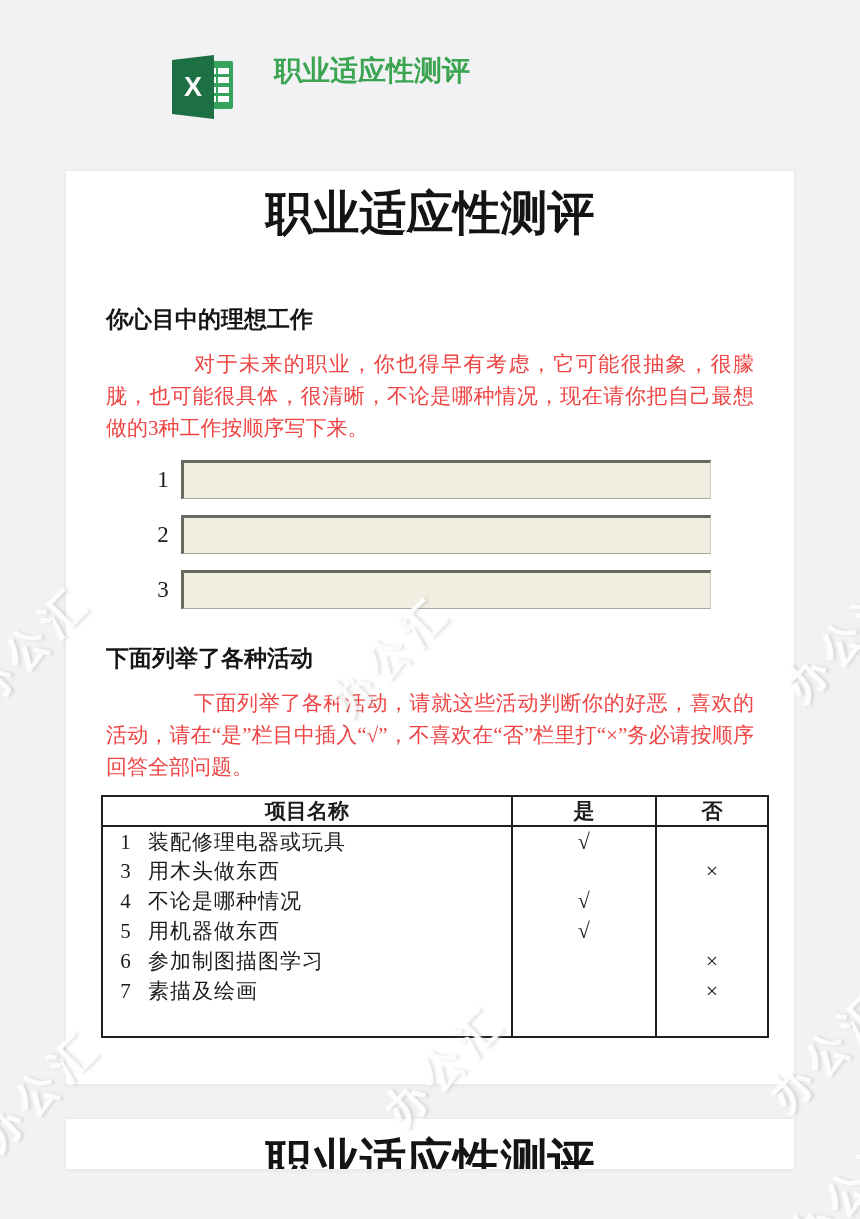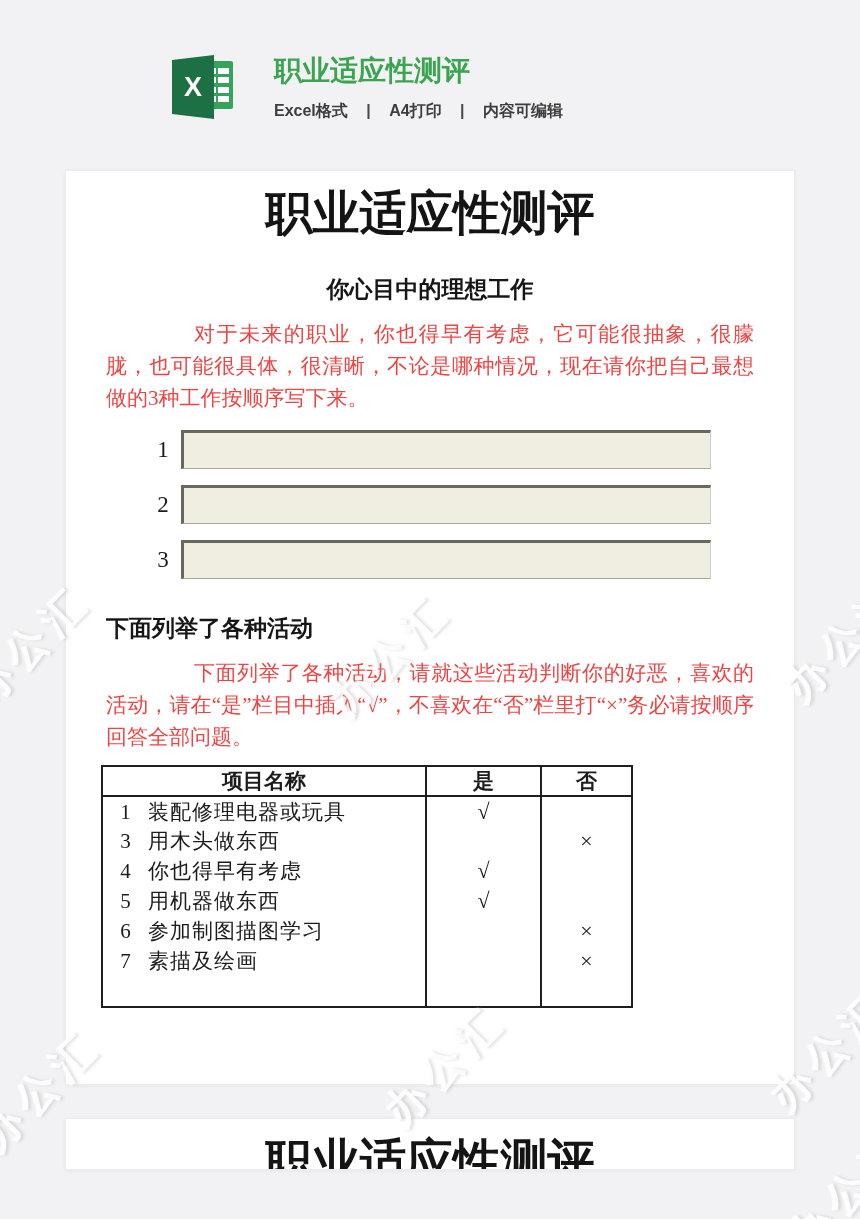--- a/index.html
+++ b/index.html
@@ -45,21 +45,21 @@
 
   .doc-title {
     margin-top:12px; text-align:center;
     font-family:"Liberation Serif","DejaVu Serif",serif;
     font-weight:bold; font-size:47px; line-height:61px; color:#141414;
   }
   .sec-heading {
     font-weight:bold; font-size:23px; color:#161616; line-height:30px;
     font-family:"Liberation Sans","DejaVu Sans",sans-serif;
   }
-  .sh1 { margin-top:30px;text-align:center; }
+  .sh1 { margin-top:60px; }
   .sh2 { margin-top:34px; }
   .doc-para {
     margin-top:14px; text-align:justify; text-indent:88px;
     font-family:"Liberation Serif","DejaVu Serif",serif;
     font-size:21px; line-height:32px; color:#ef4444;
   }
 
   .blank-row { display:flex; align-items:center; margin:16px 0 0 45px; }
   .blank-num {
     width:24px; text-align:center;
@@ -70,21 +70,21 @@
     background:#efeee0;
     border:0;
     border-top:3px solid #68685e; border-left:3px solid #68685e;
     border-right:1px solid #cfcec0; border-bottom:1px solid #a7a698;
     outline:none; font-size:20px; padding:0 8px;
     font-family:"Liberation Serif","DejaVu Serif",serif;
   }
 
   table.doc-table {
     margin-top:12px; margin-left:-5px;
-    border-collapse:collapse; width:532px;
+    border-collapse:collapse; width:668px;
     border:2px solid #1f1f1f;
     font-family:"Liberation Serif","DejaVu Serif",serif;
     color:#1c1c1c;
   }
   table.doc-table th {
     border-bottom:2px solid #1f1f1f;
     font-family:"Liberation Sans","DejaVu Sans",sans-serif;
     font-weight:bold; font-size:21px; height:29px; text-align:center;
   }
   table.doc-table .col-item { width:402px; }
@@ -129,27 +129,20 @@
         </div>
       <div class="srow">
           <div class="c1"></div>
           <div class="c2"></div>
         </div>
     </div>
     <div class="excel-book">X</div>
   </div>
   <div class="header-text">
     <div class="site-title">职业适应性测评</div>
-    <div class="site-sub">
-      <span>Excel格式</span>
-      <span class="sep">|</span>
-      <span>A4打印</span>
-      <span class="sep">|</span>
-      <span>内容可编辑</span>
-    </div>
   </div>
 </div>
 
 <div class="card card1">
   <div class="doc-title">职业适应性测评</div>
 
   <div class="sec-heading sh1">你心目中的理想工作</div>
   <div class="doc-para">对于未来的职业，你也得早有考虑，它可能很抽象，很朦胧，也可能很具体，很清晰，不论是哪种情况，现在请你把自己最想做的3种工作按顺序写下来。</div>
 
   <div class="blank-row">
@@ -181,21 +174,21 @@
         <td class="c-item"><span class="rnum">1</span><span class="rlabel">装配修理电器或玩具</span></td>
         <td class="c-yes">√</td>
         <td class="c-no"></td>
       </tr>
       <tr>
         <td class="c-item"><span class="rnum">3</span><span class="rlabel">用木头做东西</span></td>
         <td class="c-yes"></td>
         <td class="c-no">×</td>
       </tr>
       <tr>
-        <td class="c-item"><span class="rnum">4</span><span class="rlabel">你也得早有考虑</span></td>
+        <td class="c-item"><span class="rnum">4</span><span class="rlabel">不论是哪种情况</span></td>
         <td class="c-yes">√</td>
         <td class="c-no"></td>
       </tr>
       <tr>
         <td class="c-item"><span class="rnum">5</span><span class="rlabel">用机器做东西</span></td>
         <td class="c-yes">√</td>
         <td class="c-no"></td>
       </tr>
       <tr>
         <td class="c-item"><span class="rnum">6</span><span class="rlabel">参加制图描图学习</span></td>

